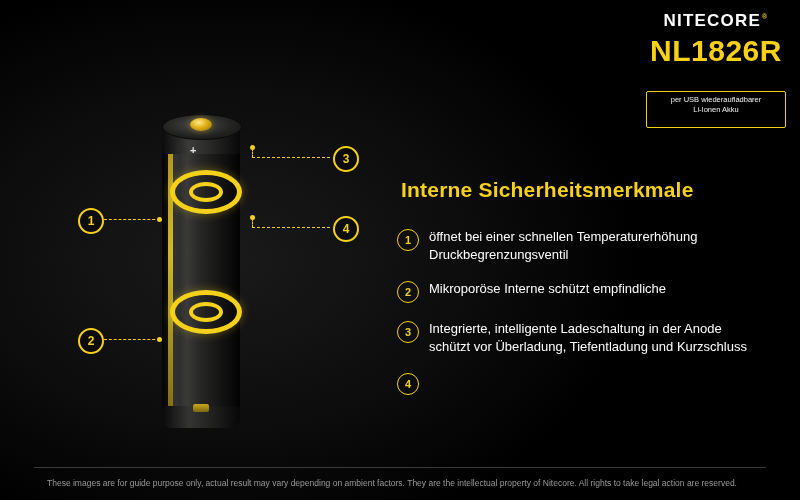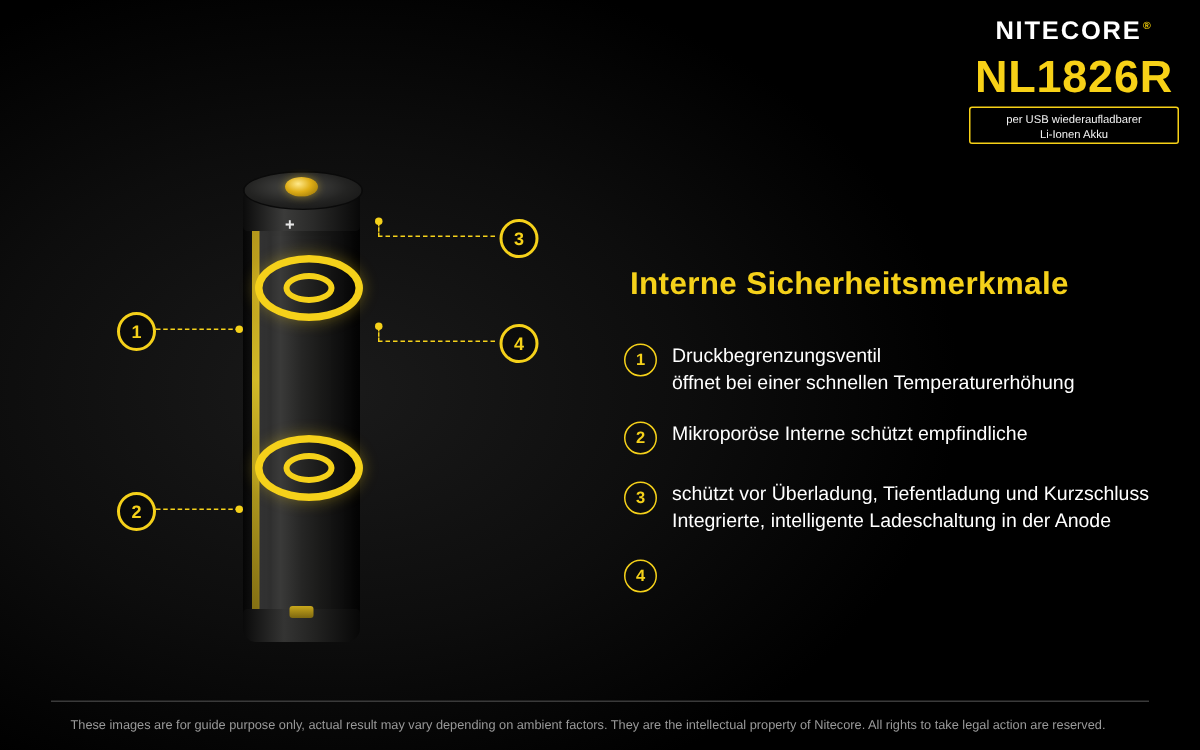--- a/index.html
+++ b/index.html
@@ -46,24 +46,24 @@
   }
   .brand-model {
     margin-top: 6px;
     font-size: 30px;
     font-weight: bold;
     letter-spacing: 0.5px;
     color: #f7d117;
     line-height: 1;
   }
   .brand-sub {
-    margin-top: 4px;
+    margin-top: 25px;
     border: 1px solid #f7d117;
     border-radius: 2px;
-    padding: 3px 4px 0;
+    padding: 3px 4px 12px;
     font-size: 7.5px;
     line-height: 1.35;
     color: #f3f3f3;
   }
 
   
   .battery-wrap {
     position: absolute;
     left: 150px;
     top: 108px;
@@ -219,21 +219,21 @@
     background: #f5d11a;
   }
   .dot.d1 { left: 157px; top: 217px; }
   .dot.d2 { left: 157px; top: 337px; }
   .dot.d3 { left: 250px; top: 145px; }
   .dot.d4 { left: 250px; top: 215px; }
 
   
   .content {
     position: absolute;
-    left: 416px;
+    left: 397px;
     top: 178px;
     width: 380px;
   }
   .headline {
     color: #f5d11a;
     font-size: 21px;
     font-weight: bold;
     margin: 0 0 26px 4px;
     letter-spacing: .2px;
   }
@@ -331,37 +331,37 @@
   <div class="badge badge-2">2</div>
   <div class="badge badge-3">3</div>
   <div class="badge badge-4">4</div>
 
   <div class="content">
     <h1 class="headline">Interne Sicherheitsmerkmale</h1>
 
     <div class="feature">
       <div class="feature-num">1</div>
       <div class="feature-text">
+        <div>öffnet bei einer schnellen Temperaturerhöhung</div>
         <div>Druckbegrenzungsventil</div>
-        <div>öffnet bei einer schnellen Temperaturerhöhung</div>
       </div>
     </div>
 
     <div class="feature">
       <div class="feature-num">2</div>
       <div class="feature-text">
         <div>Mikroporöse Interne schützt empfindliche</div>
       </div>
     </div>
 
     <div class="feature">
       <div class="feature-num">3</div>
       <div class="feature-text">
+        <div>Integrierte, intelligente Ladeschaltung in der Anode</div>
         <div>schützt vor Überladung, Tiefentladung und Kurzschluss</div>
-        <div>Integrierte, intelligente Ladeschaltung in der Anode</div>
       </div>
     </div>
 
     <div class="feature">
       <div class="feature-num">4</div>
     </div>
   </div>
 
   <div class="footer-rule"></div>
   <div class="footer">These images are for guide purpose only, actual result may vary depending on ambient factors. They are the intellectual property of Nitecore. All rights to take legal action are reserved.</div>

